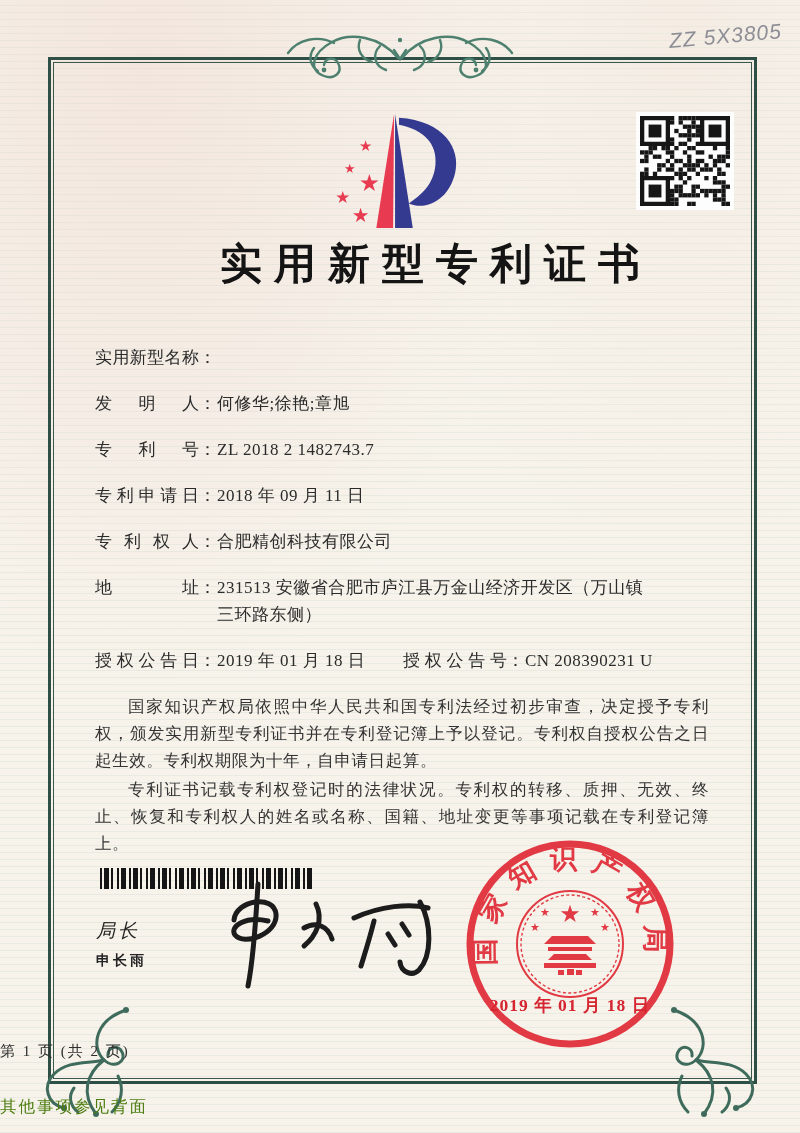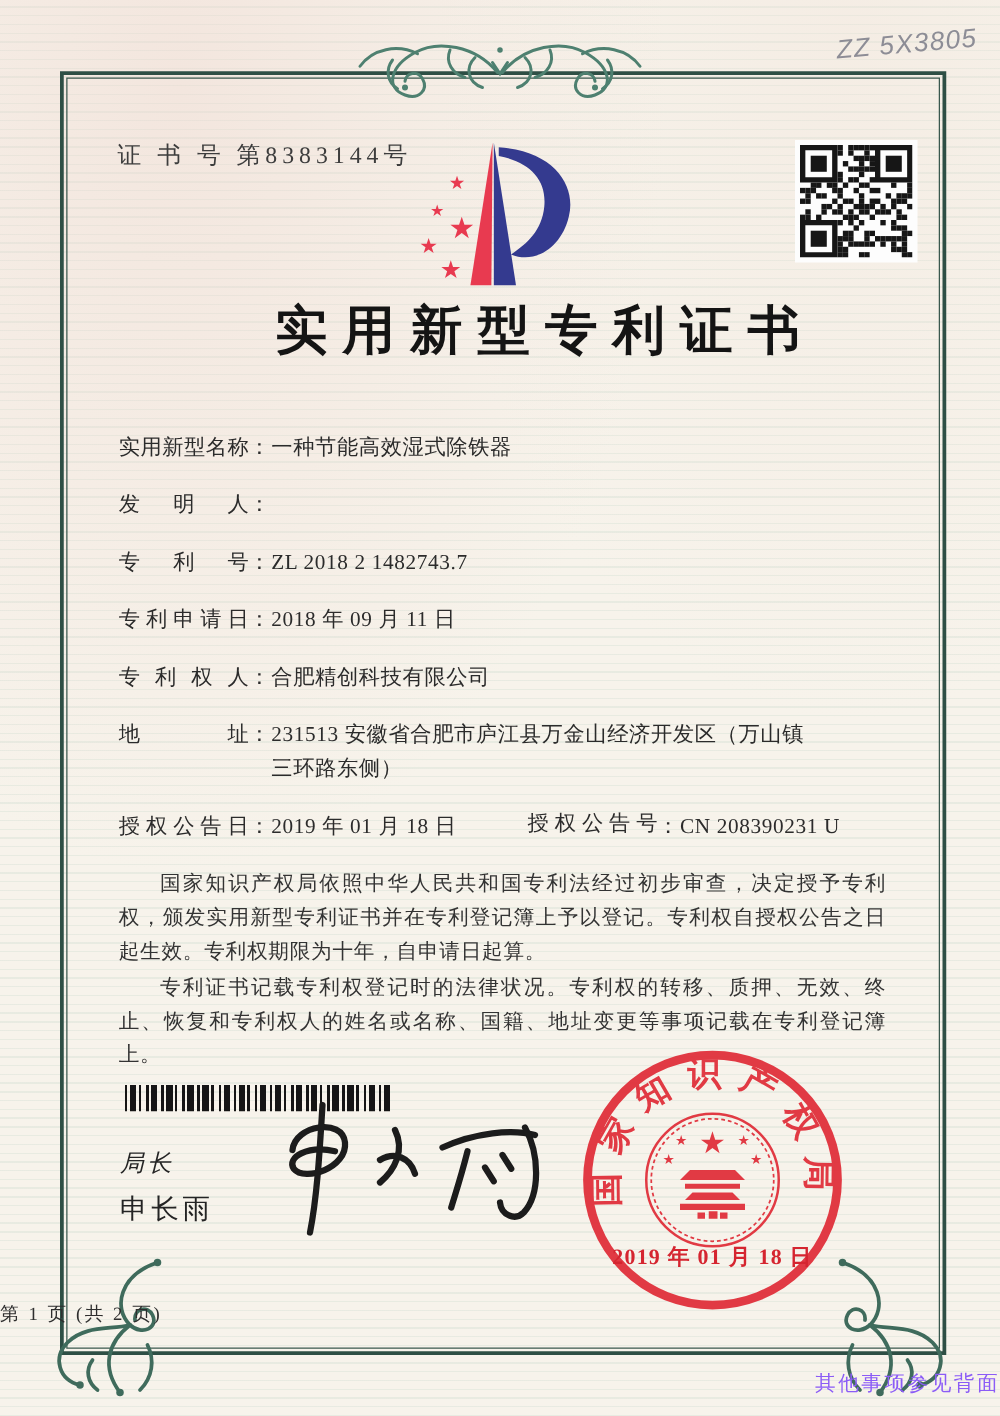--- a/index.html
+++ b/index.html
@@ -34,46 +34,46 @@
     position:absolute;left:0;top:236px;width:100%;text-align:center;
     font-size:42px;font-weight:600;letter-spacing:12px;color:#141414;margin-left:36px;
   }
   
   .content{position:absolute;left:95px;top:344px;width:614px;}
   .field-row{display:flex;align-items:flex-start;margin-bottom:19px;font-size:17px;line-height:27px;color:#2b2b2b;}
   .f-label{display:inline-block;width:104px;text-align:justify;text-align-last:justify;flex:none;}
   .f-colon{flex:none;width:18px;}
   .f-value{flex:1;letter-spacing:0.5px;}
   .addr .f-value{max-width:442px;}
-  .pair2{margin-left:29px;font-family:Liberation Mono, monospace;}
+  .pair2{margin-left:10px;}
   .row-double{display:flex;}
   .row-double .f-value{flex:none;}
   .v-date1{width:176px;}
   .paragraphs{margin-top:12px;font-size:16.5px;line-height:27px;color:#333;text-align:justify;letter-spacing:0.6px;}
   .paragraphs p{margin:0 0 2px 0;text-indent:2em;}
   
   .barcode{
     position:absolute;left:100px;top:868px;width:212px;height:21px;
     background:repeating-linear-gradient(90deg,
       #151515 0 2px, transparent 2px 4px,
       #151515 4px 9px, transparent 9px 11px,
       #151515 11px 13px, transparent 13px 17px,
       #151515 17px 19px, transparent 19px 21px,
       #151515 21px 26px, transparent 26px 29px);
   }
   .signer-title{position:absolute;left:96px;top:918px;font-size:19px;letter-spacing:3px;color:#242424;font-style:italic;}
-  .signer-name{position:absolute;left:96px;top:952px;font-size:22px;letter-spacing:3px;color:#242424;}
+  .signer-name{position:absolute;left:96px;top:952px;font-size:14px;letter-spacing:3px;color:#242424;font-weight:bold;}
   .signature{position:absolute;left:204px;top:876px;width:242px;height:118px;}
   .seal{position:absolute;left:462px;top:836px;width:216px;height:216px;opacity:0.92;}
   .seal-date{
     position:absolute;left:452px;top:993px;width:236px;text-align:center;
     font-size:17.5px;font-weight:600;color:#d52530;letter-spacing:1px;
   }
   .page-indicator{position:absolute;left:0;top:1042px;width:100%;font-size:15px;letter-spacing:2px;color:#2e2e2e;}
-  .back-note{position:absolute;left:0;top:1096px;width:100%;text-align:right;font-size:16.5px;letter-spacing:2px;color:#8b5cf6;}
+  .back-note{position:absolute;left:0;top:1096px;width:100%;text-align:left;font-size:16.5px;letter-spacing:2px;color:#4d7c0f;}
 </style>
 </head>
 <body>
 
 <div class="page">
 
   <div class="pencil-note">ZZ 5X3805</div>
 
   <div class="frame">
     <div class="frame-inner"></div>
@@ -120,21 +120,20 @@
       <path d="M40,84 C34,92 36,102 44,108"></path>
       <path d="M84,72 C90,84 88,98 78,108"></path>
     </g>
     <g fill="#3f6b5c">
       <circle cx="30" cy="104" r="3"></circle>
         <circle cx="62" cy="110" r="3"></circle>
         <circle cx="92" cy="6" r="3"></circle>
     </g>
   </svg>
 
-  <div class="cert-no">证 书 号 第8383144号</div>
 
   <svg class="logo" viewBox="0 0 140 130">
     <path d="M70,10 C116,13 133,42 127,66 C121,92 99,105 80,97 C93,88 105,78 107,58 C109,36 95,22 70,17 Z" fill="#343a8f"></path>
     <polygon points="65,6 64,122 47,122" fill="#e83a50"></polygon>
     <polygon points="66,6 84,122 66,122" fill="#343a8f"></polygon>
     <g fill="#e83a50" font-size="16" text-anchor="middle">
       <text x="36" y="44" font-size="15">★</text>
       <text x="20" y="66" font-size="13">★</text>
       <text x="40" y="84" font-size="24">★</text>
       <text x="13" y="96" font-size="17">★</text>
@@ -294,25 +293,25 @@
         </g>
     </g>
   </svg>
 
   <div class="title">实用新型专利证书</div>
 
   <div class="content">
     <div class="field-row">
       <span class="f-label">实用新型名称</span>
         <span class="f-colon">：</span>
-        <span class="f-value">一种节能高效湿式除铁器</span>
     </div>
     <div class="field-row">
       <span class="f-label">发明人</span>
         <span class="f-colon">：</span>
+        <span class="f-value">何修华;徐艳;章旭</span>
     </div>
     <div class="field-row">
       <span class="f-label">专利号</span>
         <span class="f-colon">：</span>
         <span class="f-value">ZL 2018 2 1482743.7</span>
     </div>
     <div class="field-row">
       <span class="f-label">专利申请日</span>
         <span class="f-colon">：</span>
         <span class="f-value">2018 年 09 月 11 日</span>

